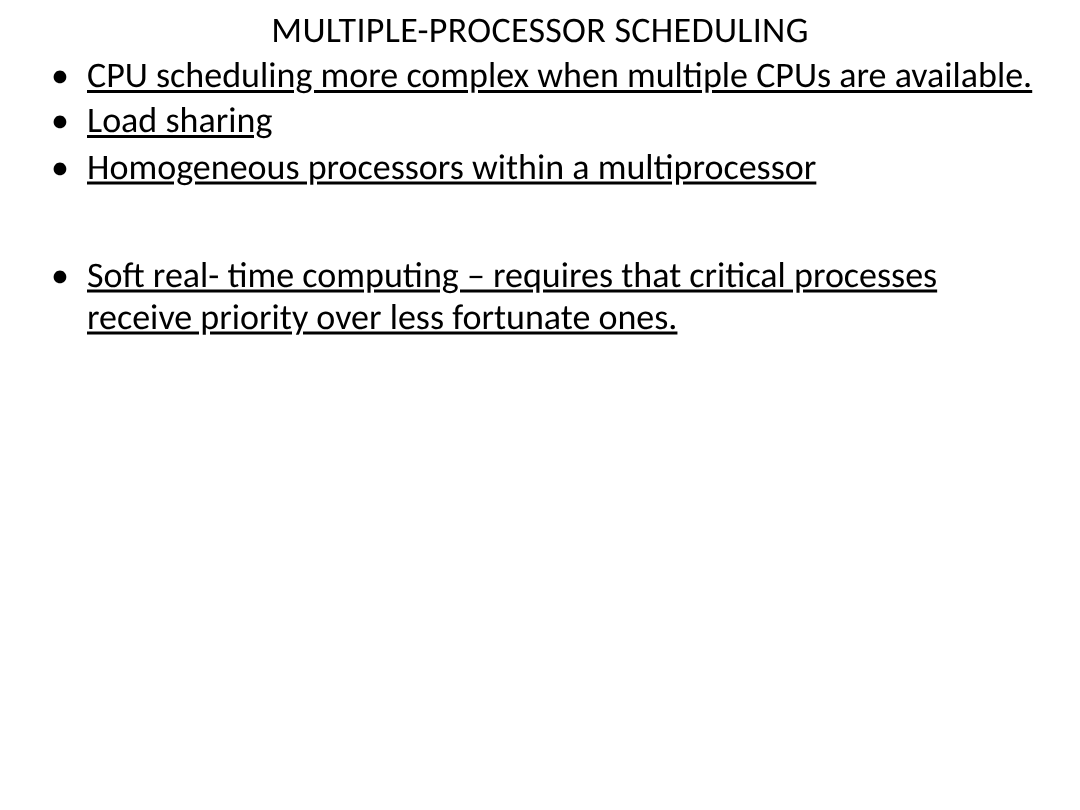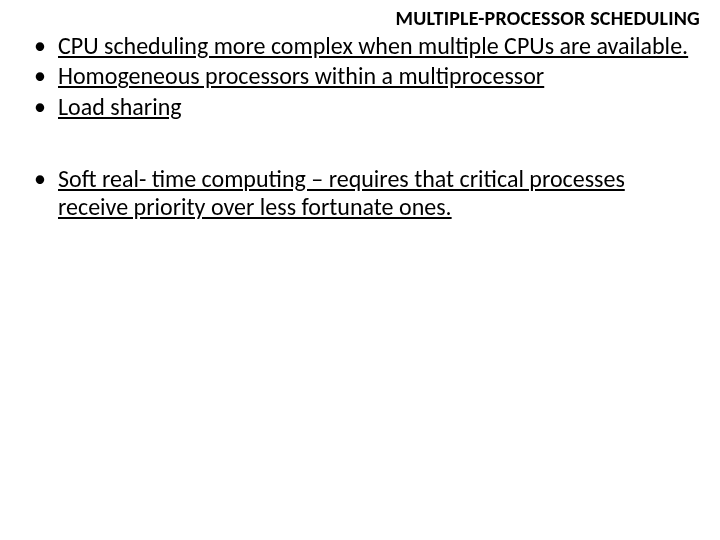--- a/index.html
+++ b/index.html
@@ -11,23 +11,23 @@
     font-family: Calibri, "Segoe UI", Arial, sans-serif;
     color: #000;
   }
   .slide {
     box-sizing: border-box;
     width: 720px;
     height: 540px;
     padding: 6px 20px 0 20px;
   }
   .title {
-    font-weight: 700;
-    font-size: 20px;
-    text-align: right;
+    font-weight: 400;
+    font-size: 24px;
+    text-align: center;
     margin: 0 0 2px 0;
     letter-spacing: 0.2px;
   }
   ul.bullets {
     margin: 0;
     padding: 0 0 0 38px;
     list-style: none;
   }
   ul.bullets li {
     position: relative;
@@ -48,22 +48,22 @@
   }
 </style>
 </head>
 <body>
 
 <div class="slide">
   <div class="title">MULTIPLE-PROCESSOR SCHEDULING</div>
 
   <ul class="bullets">
     <li>CPU scheduling more complex when multiple CPUs are available.</li>
+    <li>Load sharing</li>
     <li>Homogeneous processors within a multiprocessor</li>
-    <li>Load sharing</li>
   </ul>
 
   <div class="gap"></div>
 
   <ul class="bullets">
     <li>Soft real- time computing – requires that critical processes receive priority over less fortunate ones.</li>
   </ul>
 </div>
 
 </body></html>

